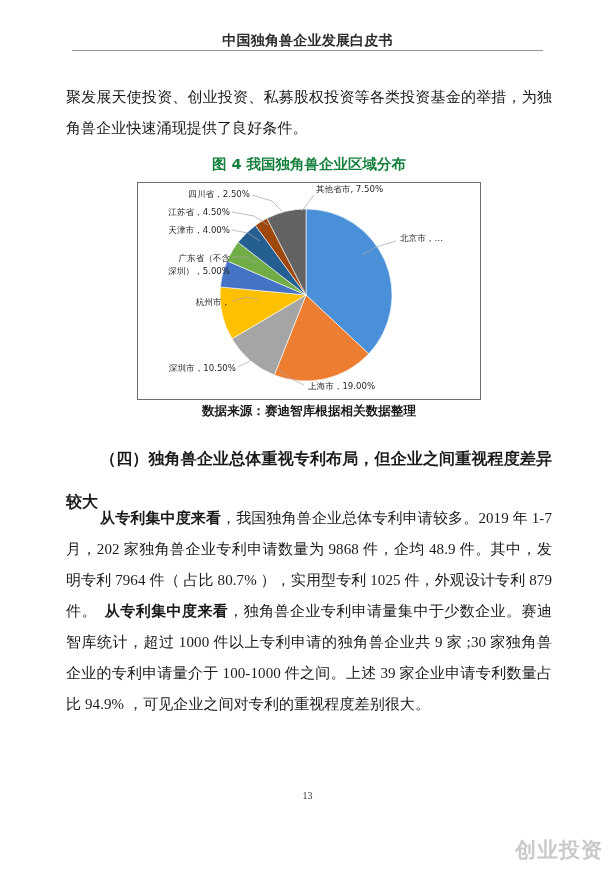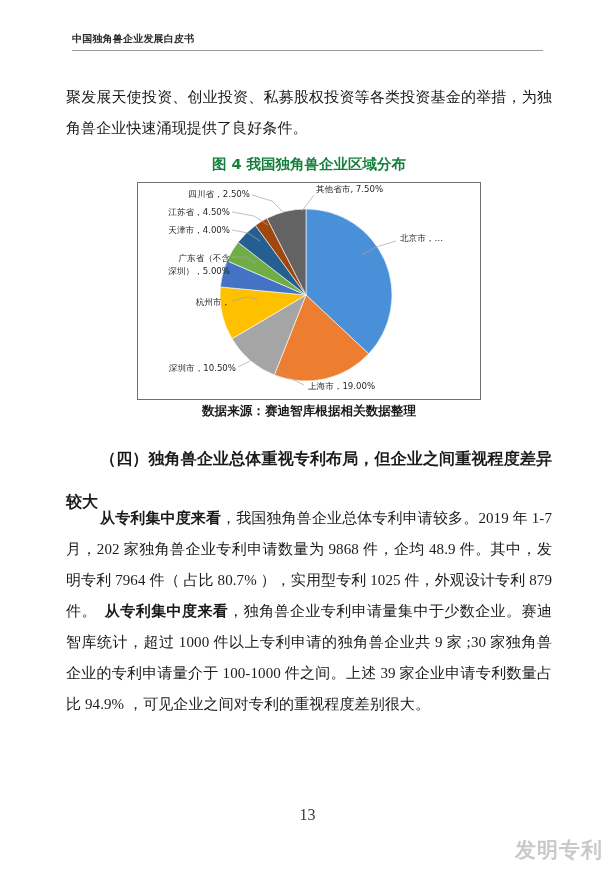--- a/index.html
+++ b/index.html
@@ -15,24 +15,24 @@
     font-family: "Liberation Serif", "DejaVu Serif", serif;
     color: #1a1a1a;
   }
 
   
   #running-header {
     position: absolute;
     left: 72px;
     top: 32px;
     width: 471px;
-    text-align: left;
-    font-family: "DejaVu Sans", "Liberation Sans", sans-serif;
-    font-weight: bold;
-    font-size: 10px;
+    text-align: center;
+    font-family: "DejaVu Sans", "Liberation Sans", sans-serif;
+    font-weight: bold;
+    font-size: 14px;
     letter-spacing: 0.2px;
     color: #2b2b2b;
   }
   #header-rule {
     position: absolute;
     left: 72px;
     top: 50px;
     width: 471px;
     height: 1px;
     background: #9a9a9a;
@@ -121,23 +121,22 @@
     text-indent: 0;
   }
   #para-body .lead-in { margin-left: 34px; }
 
   #page-number {
     position: absolute;
     left: 0;
     top: 790px;
     width: 615px;
     text-align: center;
-    font-size: 16px;
+    font-size: 10px;
     color: #3a3a3a;
-    margin-top: 16px;
   }
 
   #watermark {
     position: absolute;
     right: 12px;
     bottom: 10px;
     font-family: "DejaVu Sans", "Liberation Sans", sans-serif;
     font-weight: bold;
     font-size: 21px;
     color: #c9c9c9;
@@ -210,13 +209,13 @@
 <div id="data-source">数据来源：赛迪智库根据相关数据整理</div>
 
 <div id="section-heading">（四）独角兽企业总体重视专利布局，但企业之间重视程度差异较大</div>
 
 <div class="para" id="para-body">
   <span class="bold-sans lead-in">从专利集中度来看</span><span>，我国独角兽企业总体专利申请较多。2019 年 1-7 月，202 家独角兽企业专利申请数量为 9868 件，企均 48.9 件。其中，发明专利 7964 件（ 占比 80.7% ），实用型专利 1025 件，外观设计专利 879 件。</span><span class="bold-sans">从专利集中度来看</span><span>，独角兽企业专利申请量集中于少数企业。赛迪智库统计，超过 1000 件以上专利申请的独角兽企业共 9 家 ;30 家独角兽企业的专利申请量介于 100-1000 件之间。上述 39 家企业申请专利数量占比 94.9% ，可见企业之间对专利的重视程度差别很大。</span>
 </div>
 
 <div id="page-number">13</div>
 
-<div id="watermark">发明专利</div>
+<div id="watermark">创业投资</div>
 
 </body></html>

